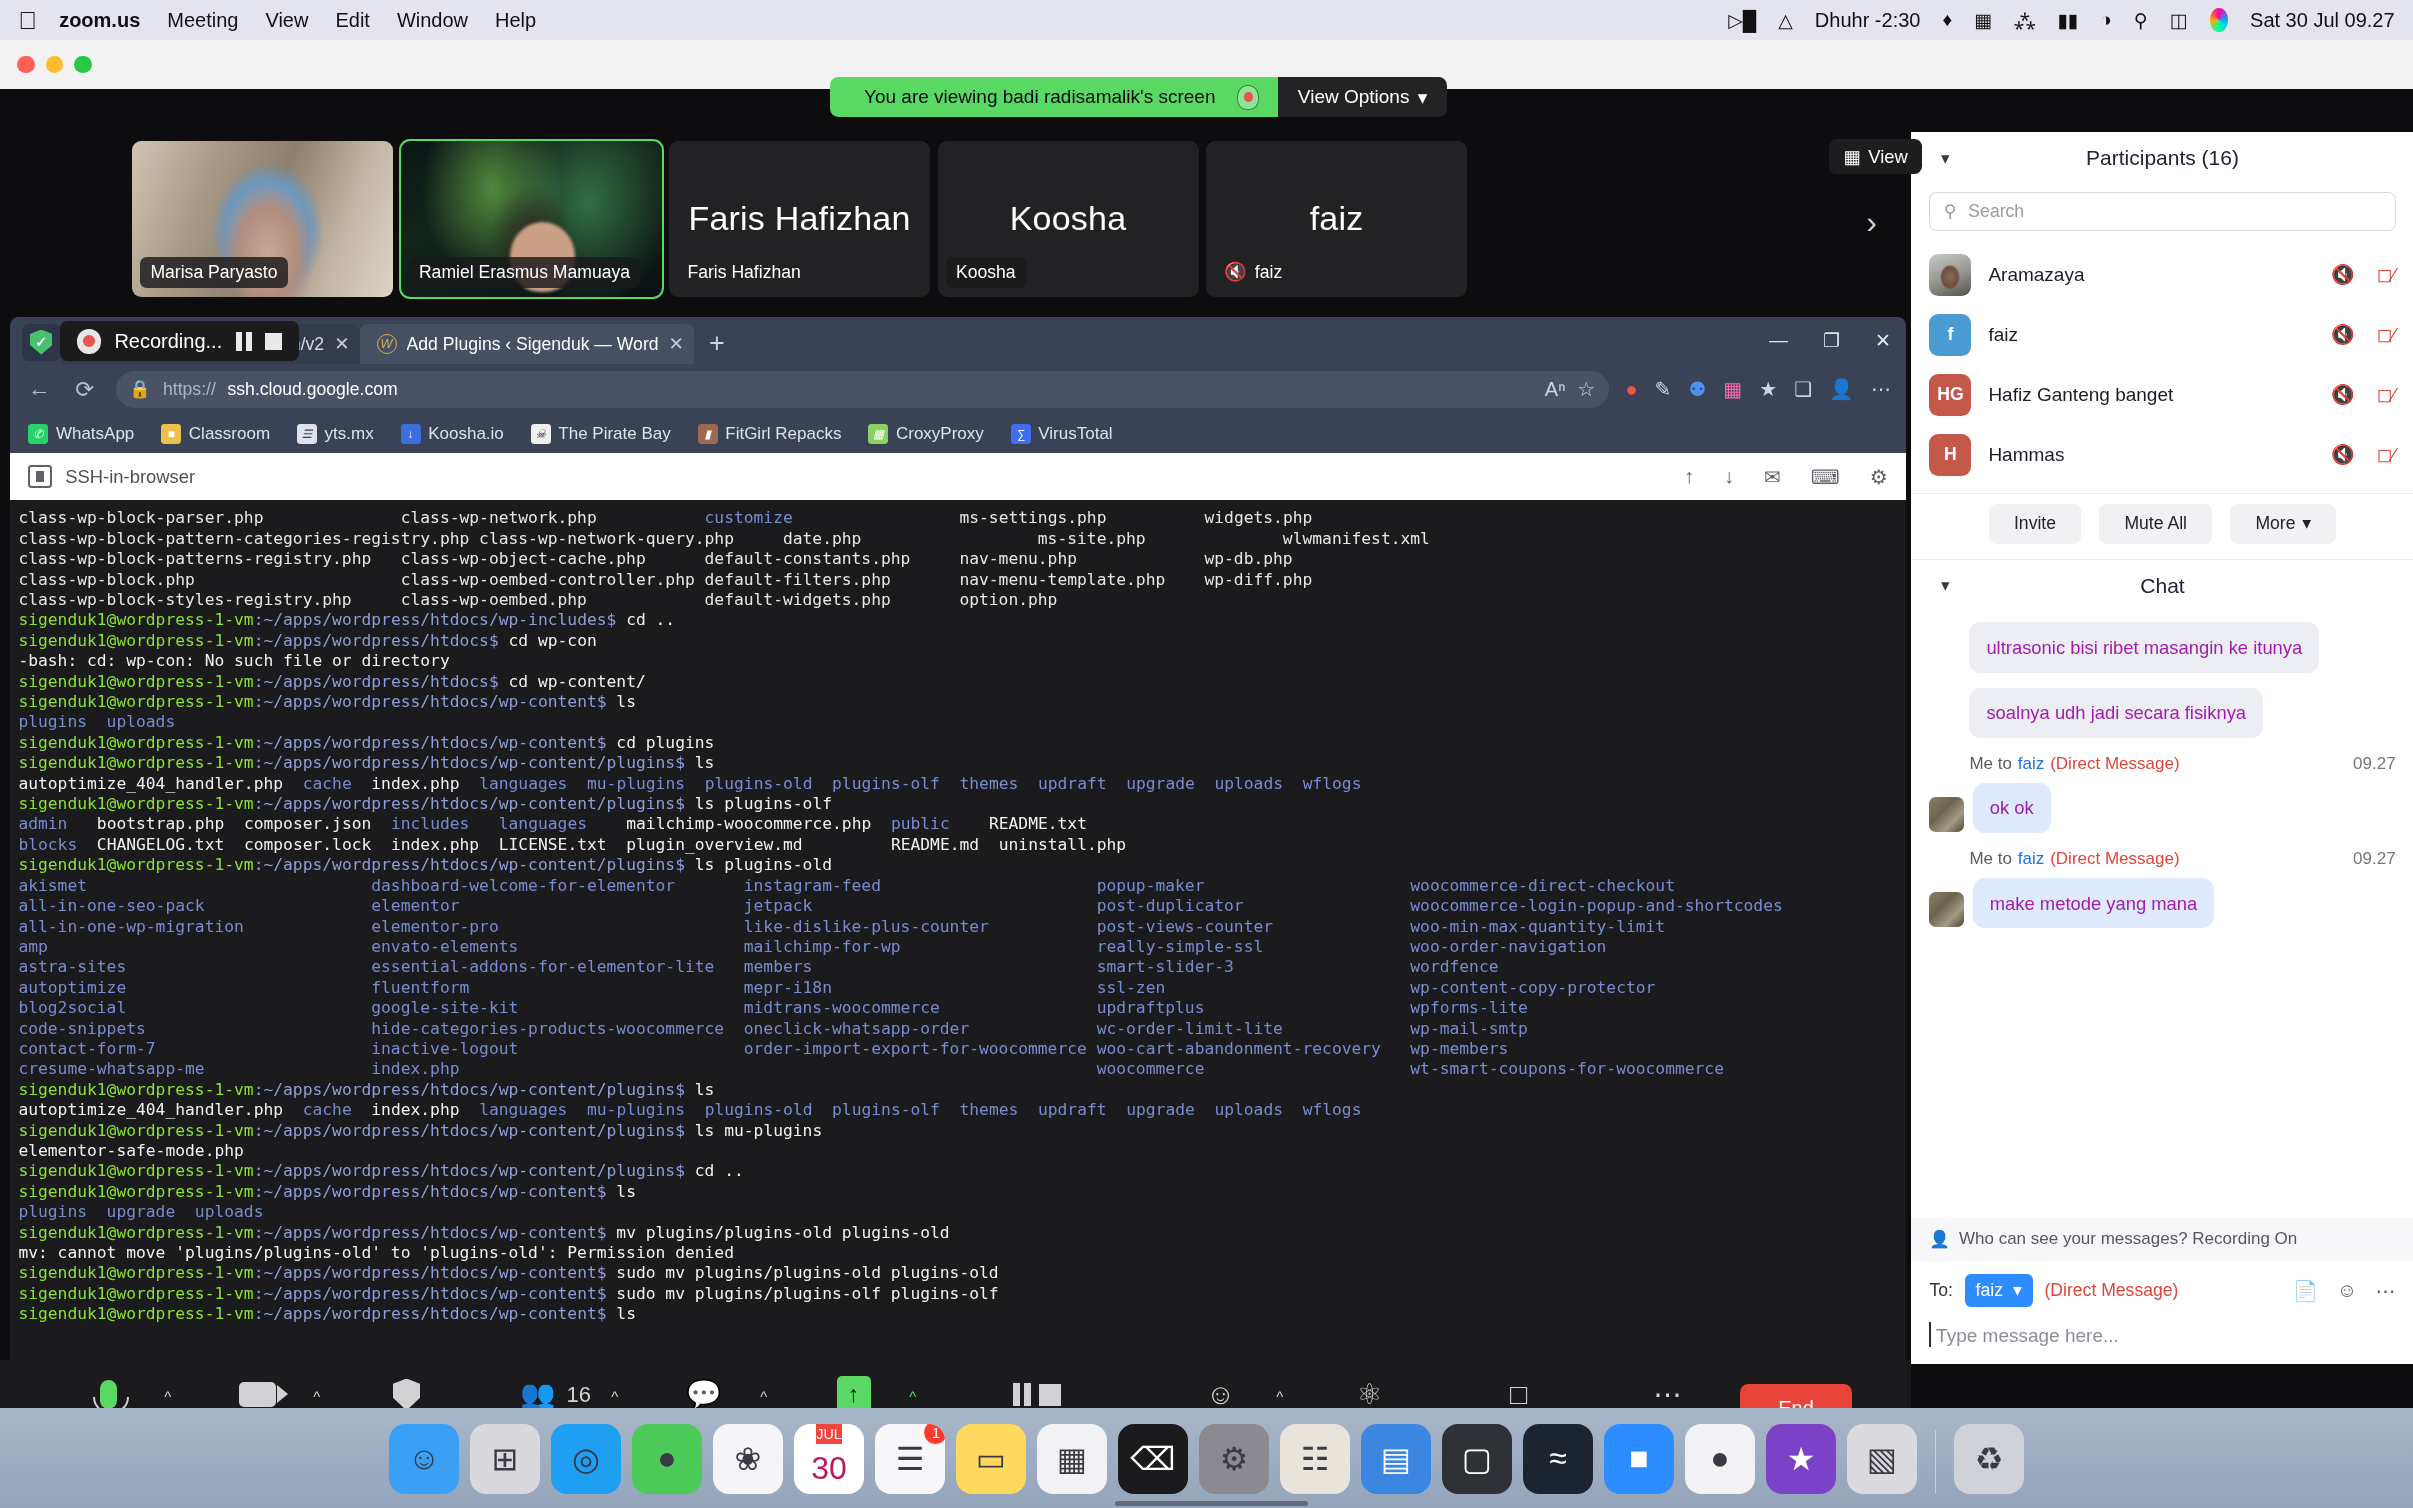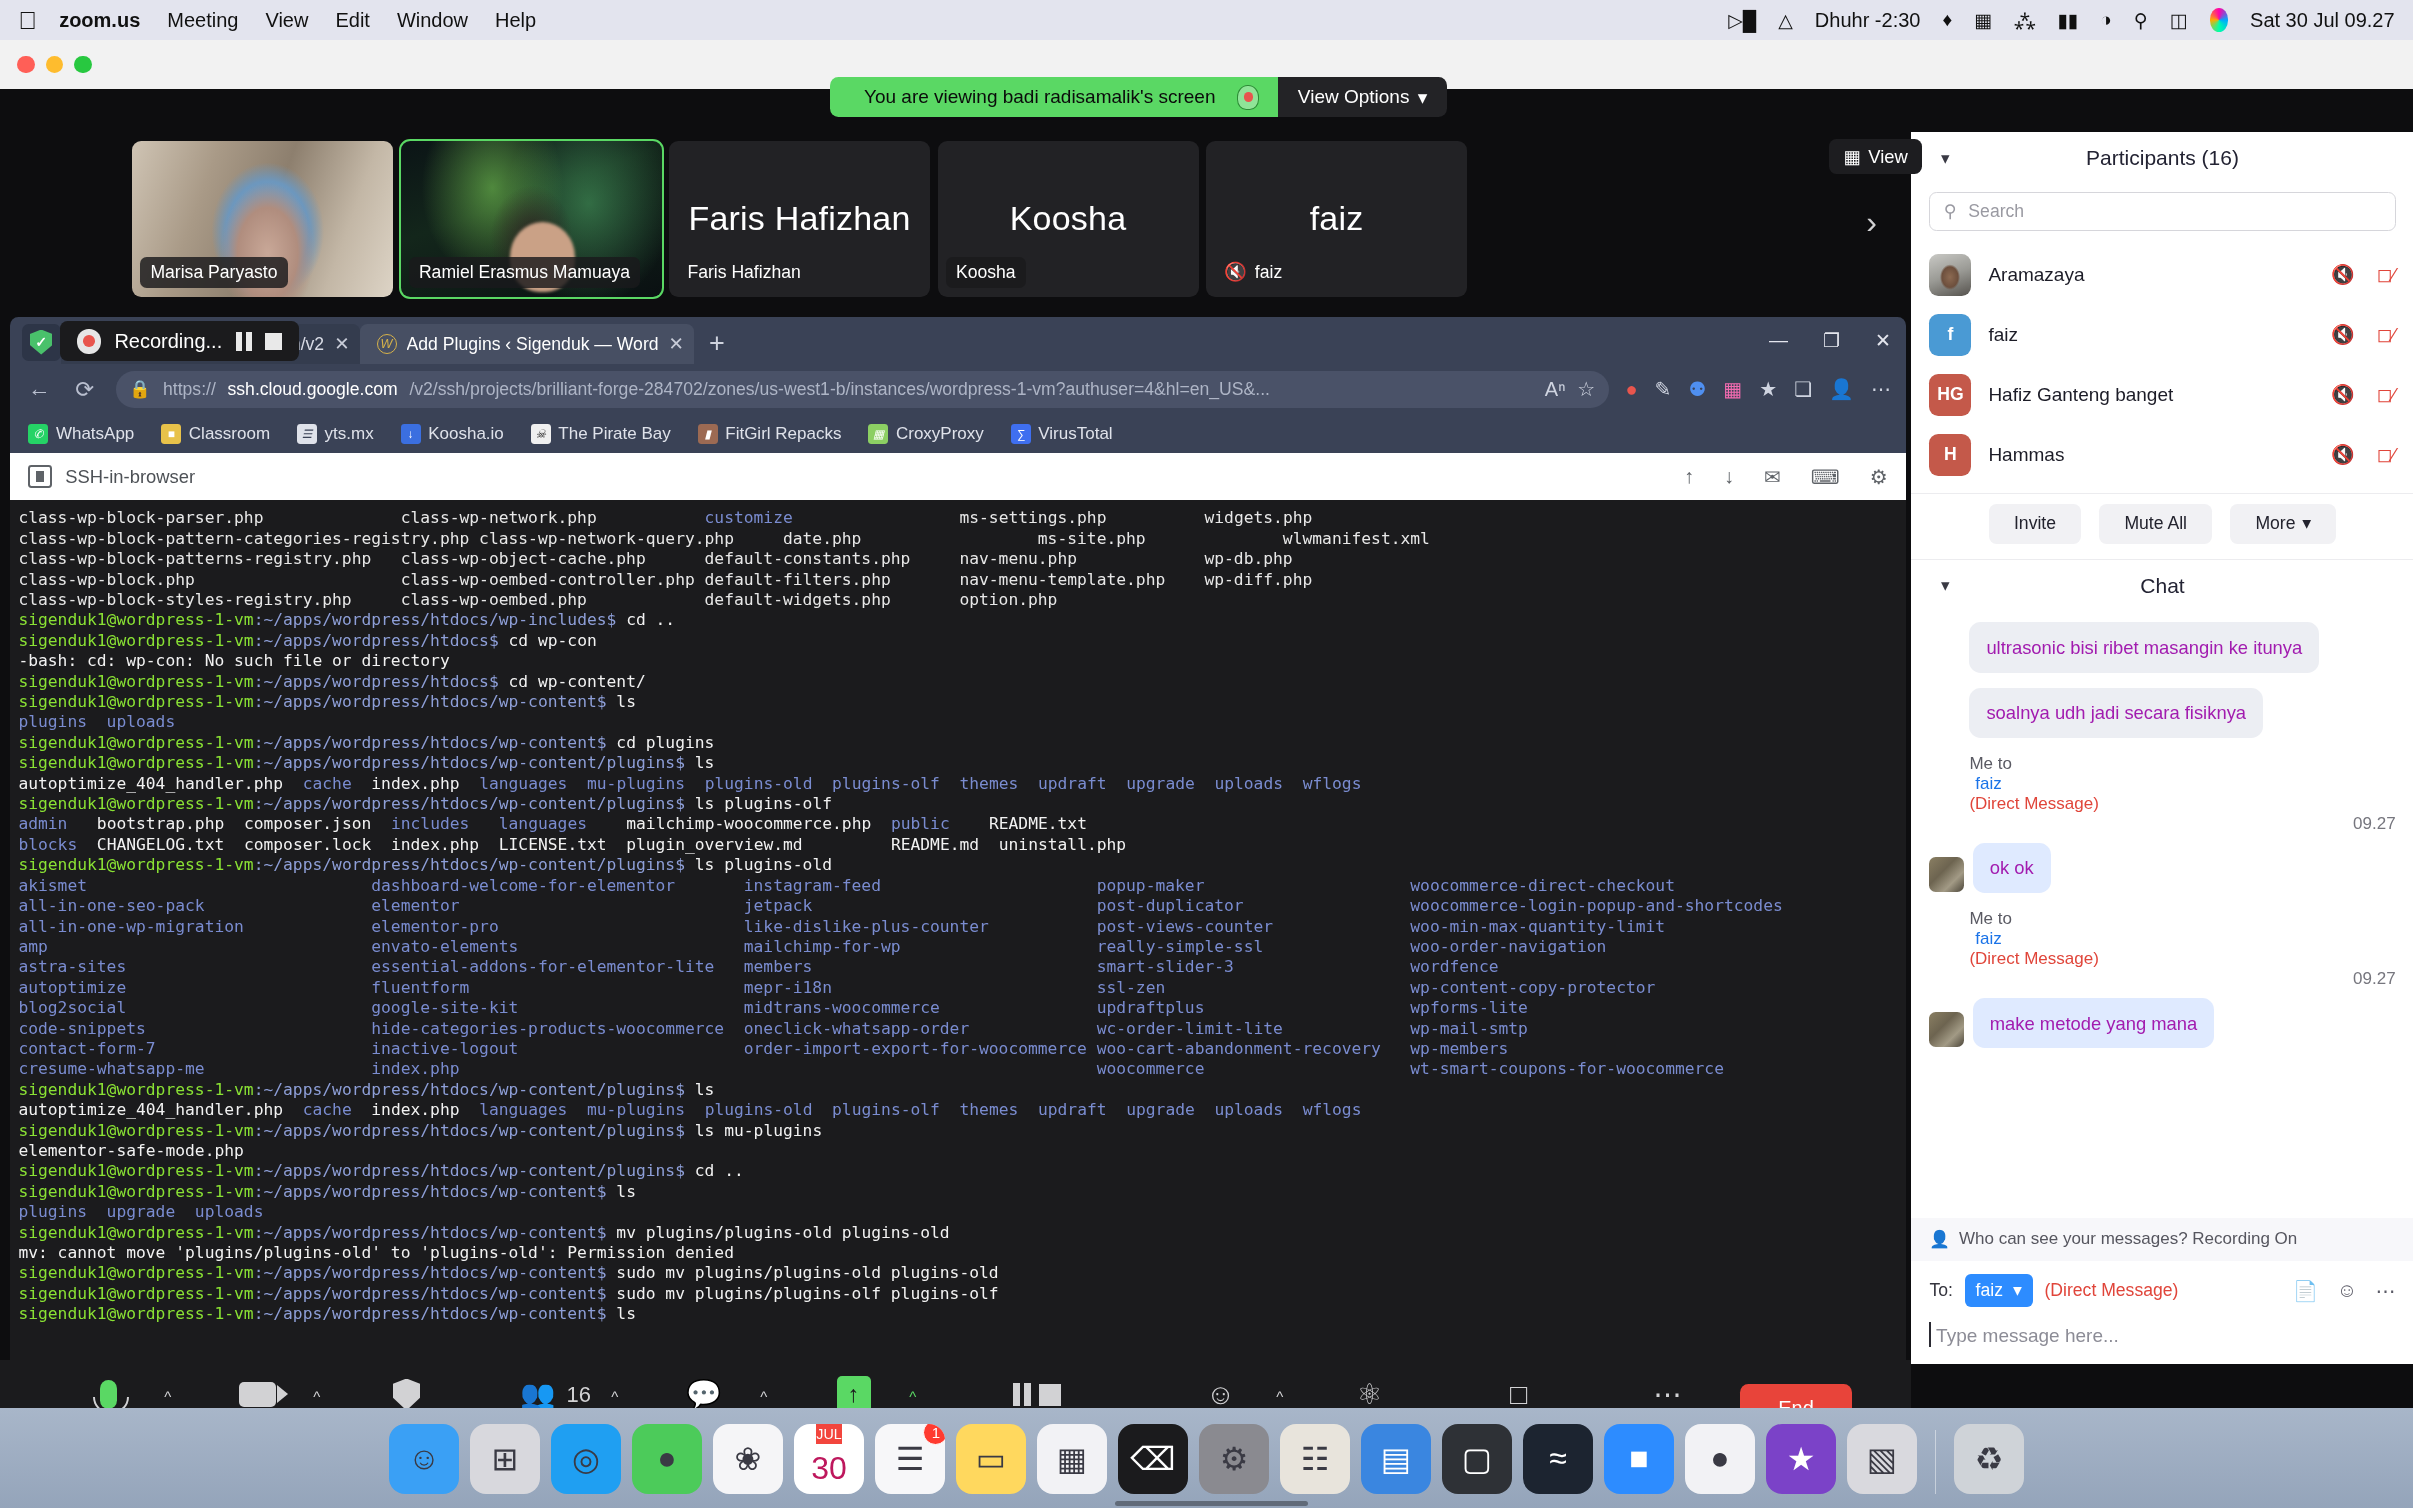--- a/index.html
+++ b/index.html
@@ -215,21 +215,21 @@
   .pbtn { background: #f1f1f4; border-radius: 7.5px; font-size: 17.6px; color: #23232e; padding: 9.2px 25px; display:flex; align-items:center; gap:6.7px;}
 
   .chat-wrap { flex: 1; display: flex; flex-direction: column; border-top: 0.8px solid #ececef; overflow: hidden; }
   .chat-msgs { flex: 1; padding: 3.4px 18.4px 0; overflow: hidden; }
   .bub {
     border-radius: 11.7px; padding: 12.6px 17px; font-size: 18.4px; color: #a21caf;
     line-height: 25px; margin: 7.5px 0 7.5px 40px; max-width: 369px; display: inline-block;
   }
   .bub.grey { background: #eceef3; }
   .bub.blue { background: #dfeaff; }
-  .meta { display: flex; align-items: flex-start; font-size: 17px; margin: 8.4px 0 1.7px 40px; flex-direction: column; }
+  .meta { display: flex; align-items: flex-end; font-size: 17px; margin: 8.4px 0 1.7px 40px; }
   .meta .me { color: #5a5a63; } .meta .who { color: #1a73e8; margin: 0 5.9px; }
   .meta .dm { color: #e0453a; } .meta .time { margin-left: auto; color: #76767e; }
   .msgrow { display: flex; align-items: flex-end; gap: 8.4px; }
   .msgav {
     width: 35px; height: 35px; border-radius: 6.7px; flex: 0 0 auto; margin-bottom: 8.4px;
     background: linear-gradient(135deg,#8a7f63 0%,#6d6450 40%,#a29a85 70%,#4a4438 100%);
   }
   .msgrow .bub { margin-left: 0; }
   .privacy {
     background: #f7f7fa; font-size: 17px; color: #56565f; padding: 11px 18.4px;
@@ -414,21 +414,20 @@
       </div>
     </div>
 
     <div id="urlrow">
       <span class="navic">←</span>
       <span class="navic">⟳</span>
       <div id="omnibox">
         <span>🔒</span>
         <span class="u-rest">https://</span>
           <span class="u-host">ssh.cloud.google.com</span>
-          <span class="u-rest">/v2/ssh/projects/brilliant-forge-284702/zones/us-west1-b/instances/wordpress-1-vm?authuser=4&amp;hl=en_US&amp;...</span>
         <span class="toolic" style="margin-left:auto">Aⁿ</span>
         <span class="toolic">☆</span>
       </div>
       <span class="toolic" style="color:#e8554d">●</span>
       <span class="toolic">✎</span>
       <span class="toolic" style="color:#4f8ff0">⚉</span>
       <span class="toolic" style="color:#f26bb0">▦</span>
       <span class="toolic">★</span>
       <span class="toolic">❏</span>
       <span class="toolic">👤</span>

